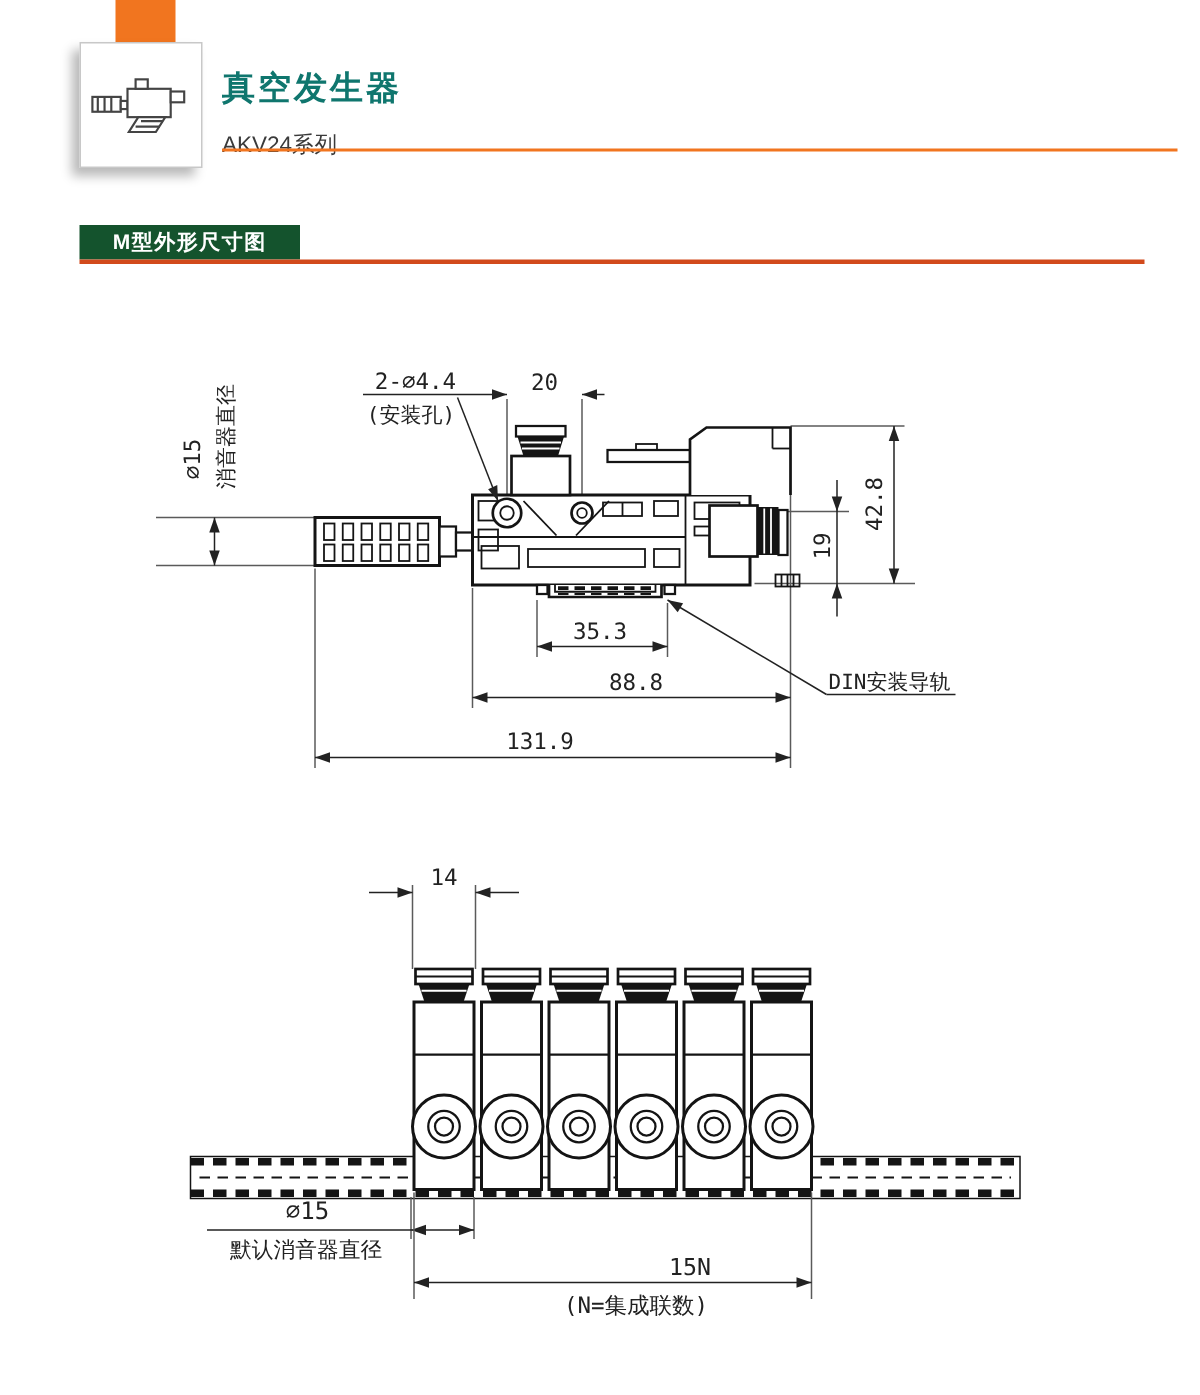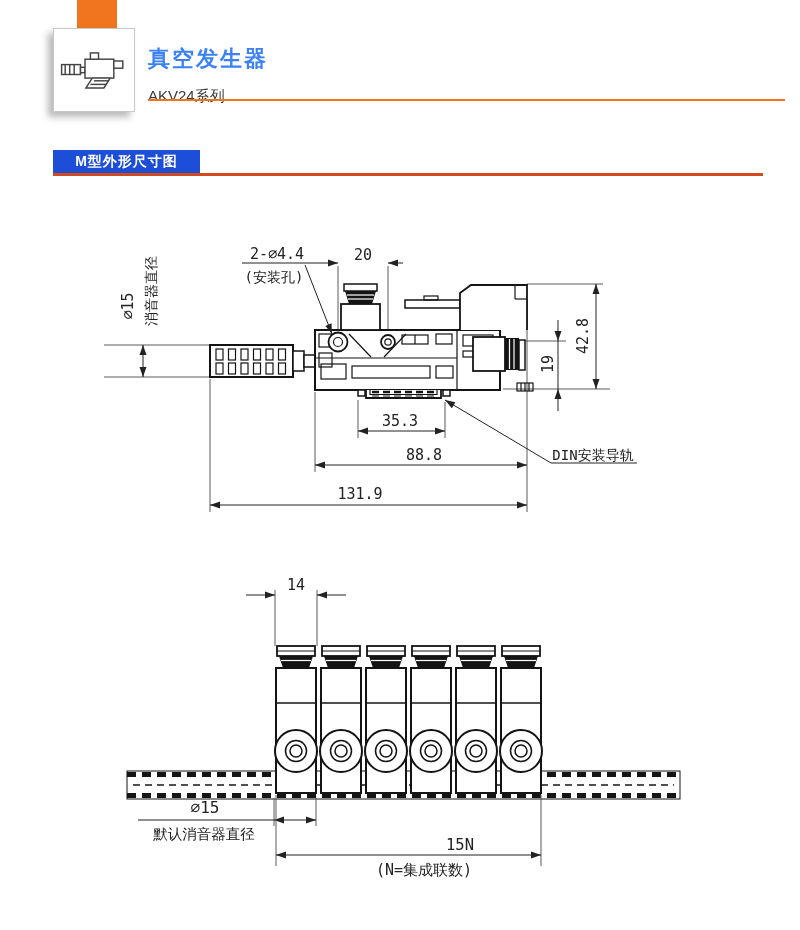--- a/index.html
+++ b/index.html
@@ -3,24 +3,24 @@
 <meta charset="utf-8">
 <style>
   html,body{margin:0;padding:0;background:#fff;}
   .page{position:relative;width:800px;height:930px;background:#ffffff;overflow:hidden;
         font-family:"Liberation Sans",sans-serif;}
   .top-tab{position:absolute;left:77px;top:0;width:40px;height:28px;background:#F1751F;}
   .thumb{position:absolute;left:53px;top:28px;width:80px;height:82px;background:#fff;
          border:1px solid #c8c8c8;box-shadow:-5px 5px 7px rgba(0,0,0,.28);
          display:flex;align-items:center;justify-content:center;}
   .title{position:absolute;left:148px;top:44px;font-size:22px;font-weight:bold;
-         color:#3b82f6;letter-spacing:2px;}
+         color:#0f766e;letter-spacing:2px;}
   .series{position:absolute;left:148px;top:87px;font-size:15px;color:#3a3a3a;}
   .hrule{position:absolute;left:148px;top:99px;width:637px;height:2px;background:#F1751F;}
-  .section-label{position:absolute;left:53px;top:150px;width:147px;height:23px;background:#1d4ed8;
+  .section-label{position:absolute;left:53px;top:150px;width:147px;height:23px;background:#14532d;
                  color:#fff;font-size:14px;font-weight:bold;text-align:center;line-height:23px;
                  letter-spacing:1px;}
   .section-underline{position:absolute;left:53px;top:173px;width:710px;height:3px;background:#D24A1C;}
   .dwg{position:absolute;}
   svg text{font-family:"DejaVu Sans Mono","DejaVu Sans",sans-serif;fill:#222;}
   .s2{stroke:#141414;stroke-width:2;fill:#fff;}
   .s18{stroke:#141414;stroke-width:1.8;fill:#fff;}
   .s15{stroke:#141414;stroke-width:1.5;fill:#fff;}
   .s12{stroke:#141414;stroke-width:1.2;fill:none;}
   .ext{stroke:#5a5a5a;stroke-width:1;fill:none;}

